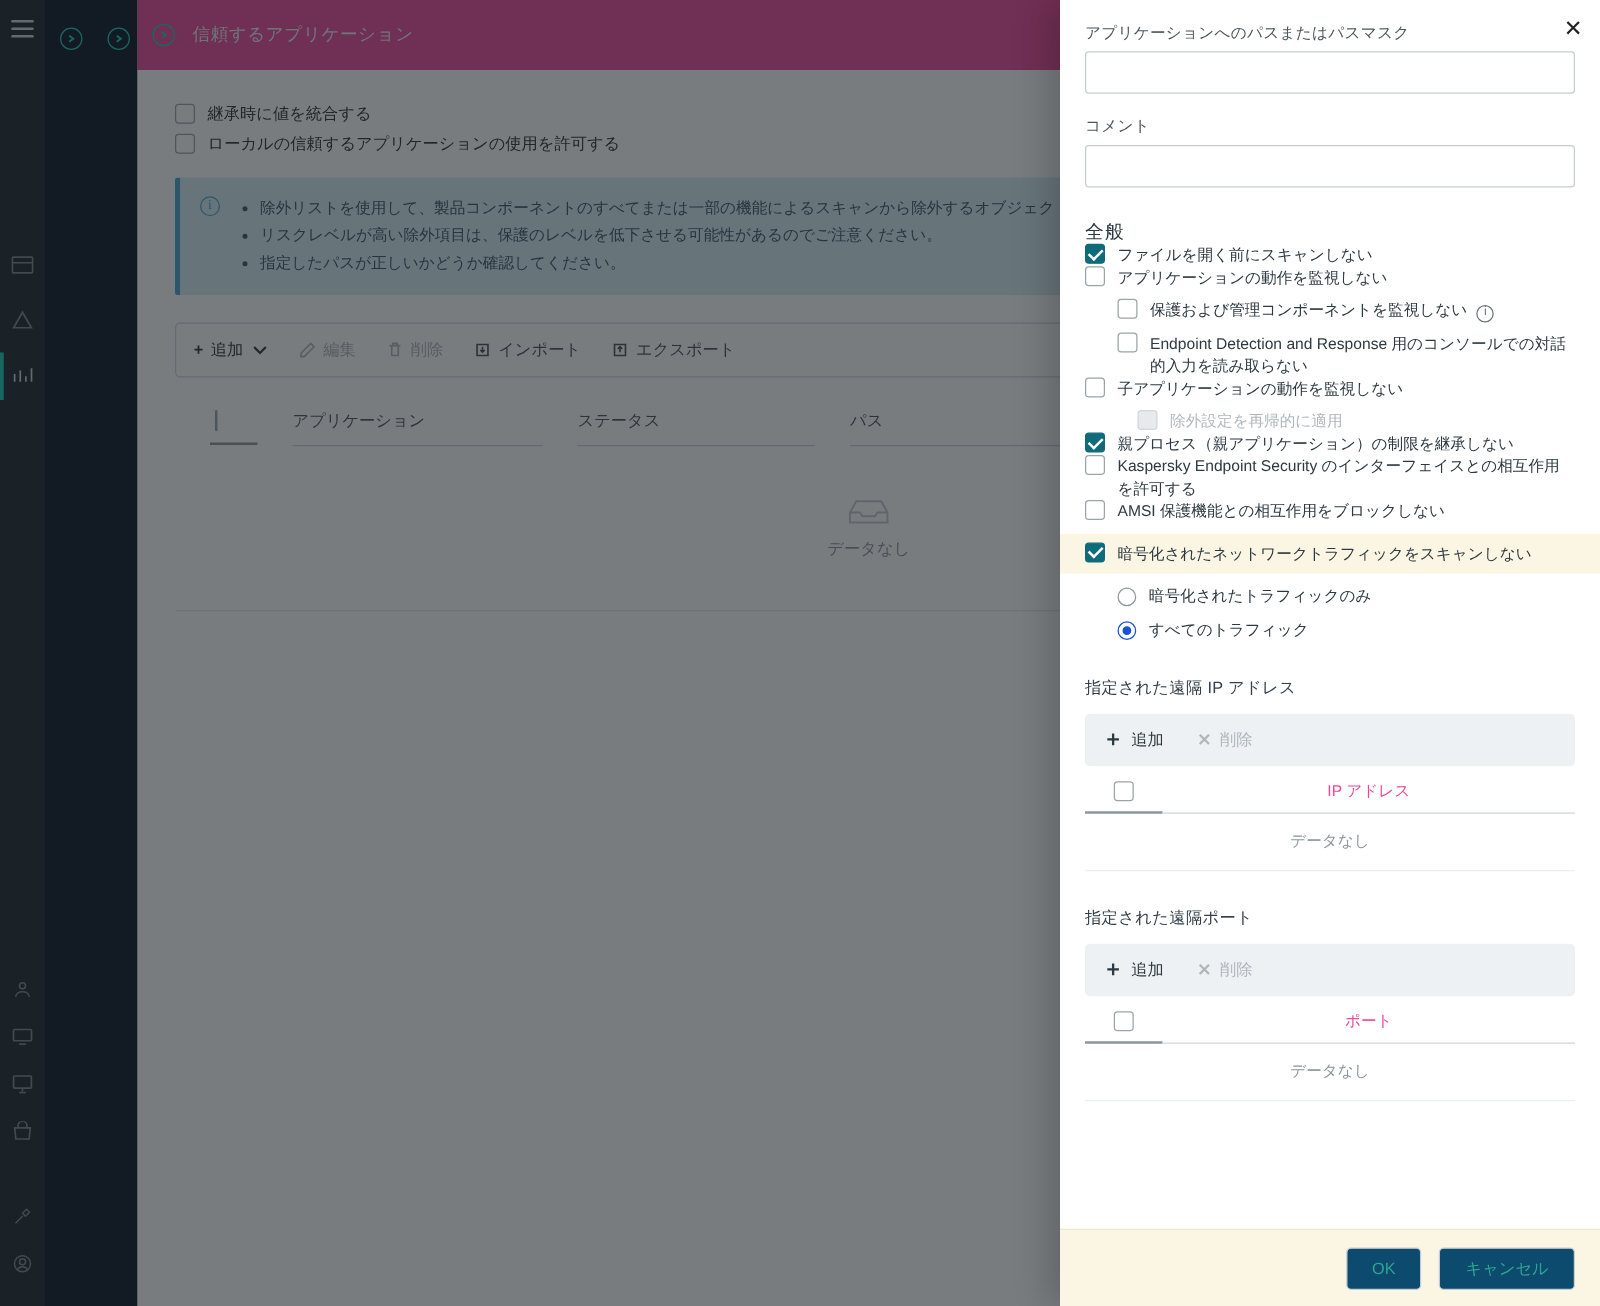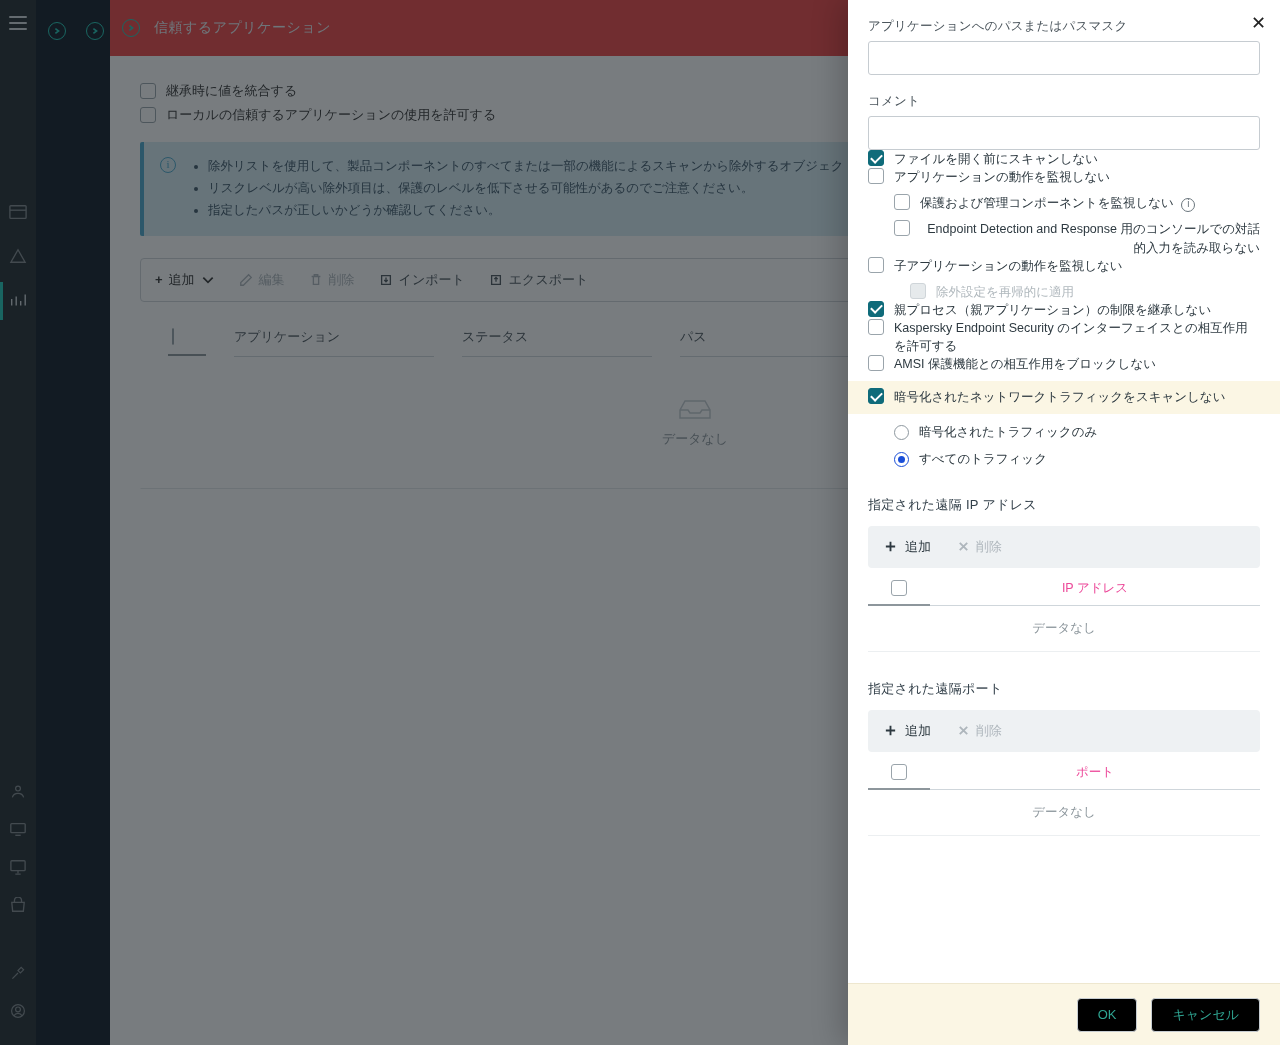--- a/index.html
+++ b/index.html
@@ -18,21 +18,21 @@
 .left-rail .bottom { display: flex; flex-direction: column; align-items: center; gap: 22px; margin-bottom: 26px; margin-top: 220px;}
 
 
 .dark-col { position: absolute; left: 36px; top: 0; width: 74px; height: 1045px; background: #0d1a24; }
 .dark-col .chev { position: absolute; top: 22px; left: 12px; }
 .dark-col .chev2 { position: absolute; top: 22px; left: 50px; }
 .chev-circle { width: 18px; height: 18px; border: 1.5px solid #1ec9b7; border-radius: 50%; display: flex; align-items: center; justify-content: center; }
 .chev-circle svg { width: 8px; height: 8px; stroke: #1ec9b7; fill: none; stroke-width: 2; }
 
 
-.title-bar { position: absolute; left: 110px; top: 0; right: 0; height: 56px; background: #ef4444; display: flex; align-items: center; padding-left: 12px; }
+.title-bar { position: absolute; left: 110px; top: 0; right: 0; height: 56px; background: #ec4899; display: flex; align-items: center; padding-left: 12px; }
 .title-bar .icon { margin-right: 14px; }
 .title-bar .title { color: #e6eef2; font-size: 14px; letter-spacing: .5px; }
 
 
 .main { position: absolute; left: 110px; top: 56px; right: 0; bottom: 0; background: #fff; padding: 26px 30px; }
 .main .cbrow { display: flex; align-items: center; gap: 10px; margin-bottom: 6px; color: #333; font-size: 13px; }
 .info-box { margin-top: 18px; background: #d6ebf3; border-left: 4px solid #4aa8cc; border-radius: 2px; padding: 14px 18px 14px 46px; position: relative; color: #3c5668; line-height: 1.75; font-size: 12.5px; }
 .info-box .info-i { position: absolute; left: 16px; top: 15px; width: 16px; height: 16px; border: 1.5px solid #4aa8cc; border-radius: 50%; color: #4aa8cc; font-size: 11px; display: flex; align-items: center; justify-content: center; font-family: serif; }
 .info-box ul { list-style: disc; padding-left: 18px; }
 .toolbar-box { margin-top: 22px; border: 1px solid #d0d5da; border-radius: 4px; padding: 12px 14px; display: flex; align-items: center; gap: 24px; }
@@ -61,21 +61,21 @@
 .panel { position: absolute; right: 0; top: 0; width: 432px; height: 1045px; background: #fff; box-shadow: -8px 0 28px rgba(0,0,0,.2); display: flex; flex-direction: column; }
 .panel-body { padding: 18px 20px 8px 20px; flex: 1; overflow: hidden; }
 .panel .close { position: absolute; right: 14px; top: 12px; cursor: pointer; color: #222; font-size: 18px; }
 .fld-label { color: #4b555c; font-size: 12.5px; margin-bottom: 6px; letter-spacing: .2px; }
 .txt-input { width: 100%; height: 34px; border: 1px solid #c6ccd1; border-radius: 3px; padding: 0 10px; font-size: 13px; }
 .fld + .fld { margin-top: 18px; }
 
 .sec-title { margin-top: 26px; color: #2d3940; font-size: 15px; letter-spacing: 1px; }
 
 .chk { display: flex; align-items: flex-start; gap: 10px; margin-top: 0; color: #2d3940; font-size: 12.5px; line-height: 1.45; }
-.chk.sub { margin-left: 26px; margin-top: 8px; text-align: right; }
+.chk.sub { margin-left: 26px; margin-top: 8px; }
 .chk.sub2 { margin-left: 42px; margin-top: 8px; color: #b0b8bd; }
 .chk-box { flex: 0 0 16px; width: 16px; height: 16px; border: 1.5px solid #9aa4ab; border-radius: 3px; background: #fff; display: flex; align-items: center; justify-content: center; }
 .chk-box.checked { background: #0f6b7a; border-color: #0f6b7a; }
 .chk-box.checked::after { content: ""; width: 9px; height: 5px; border-left: 2px solid #fff; border-bottom: 2px solid #fff; transform: rotate(-45deg); margin-top: -2px; }
 .chk-box.dim-disabled { background: #e6eaec; border-color: #cfd5d9; }
 .chk .info-dot { display:inline-flex; width:14px;height:14px;border:1.3px solid #6b767d;border-radius:50%;align-items:center;justify-content:center;font-size:10px;color:#6b767d;margin-left:4px;}
 
 .panel-row-hl { background: #fbf6e4; margin: 8px -20px 0; padding: 7px 20px; }
 .panel-row-hl .chk { margin-top: 0; }
 
@@ -93,21 +93,21 @@
 .ip-toolbar svg { width: 13px; height: 13px; stroke: currentColor; fill: none; stroke-width: 2; }
 
 .ip-table { margin-top: 12px; }
 .ip-head { display: flex; align-items: center; }
 .ip-head .hc1 { width: 62px; border-bottom: 2px solid #8d969c; padding-bottom: 8px; display:flex;justify-content:center;}
 .ip-head .hc2 { flex: 1; border-bottom: 1px solid #cfd6db; padding-bottom: 8px; text-align: center; color: #ec4899; font-size: 12.5px; }
 .ip-empty { text-align: center; color: #8b959b; padding: 14px 0; font-size: 12.5px; border-bottom: 1px solid #eceff1; }
 
 
 .panel-footer { height: 62px; background: #fbf6e4; border-top: 1px solid #eee7cf; display: flex; align-items: center; justify-content: flex-end; gap: 14px; padding: 0 20px; }
-.btn { height: 34px; padding: 0 20px; border: 1px solid #c6ccd1; background: #000000; border-radius: 4px; color: #2fa592; font-size: 13px; cursor: pointer; }
+.btn { height: 34px; padding: 0 20px; border: 1px solid #c6ccd1; background: #0c4a6e; border-radius: 4px; color: #2fa592; font-size: 13px; cursor: pointer; }
 
 
 .sq { width:16px;height:16px;border:1.5px solid #9aa4ab;border-radius:3px;background:#fff; }
 
 </style>
 </head>
 <body>
 
 <div class="app">
 
@@ -259,20 +259,21 @@
 
       <div class="fld">
         <div class="fld-label">アプリケーションへのパスまたはパスマスク</div>
         <input class="txt-input" value="" style="">
       </div>
       <div class="fld">
         <div class="fld-label">コメント</div>
         <input class="txt-input" value="" style="">
       </div>
 
+      <div class="sec-title">全般</div>
 
       <label class="chk">
         <span class="chk-box checked"></span>
         <span>ファイルを開く前にスキャンしない</span>
       </label>
 
       <label class="chk">
         <span class="chk-box"></span>
         <span>アプリケーションの動作を監視しない</span>
       </label>

